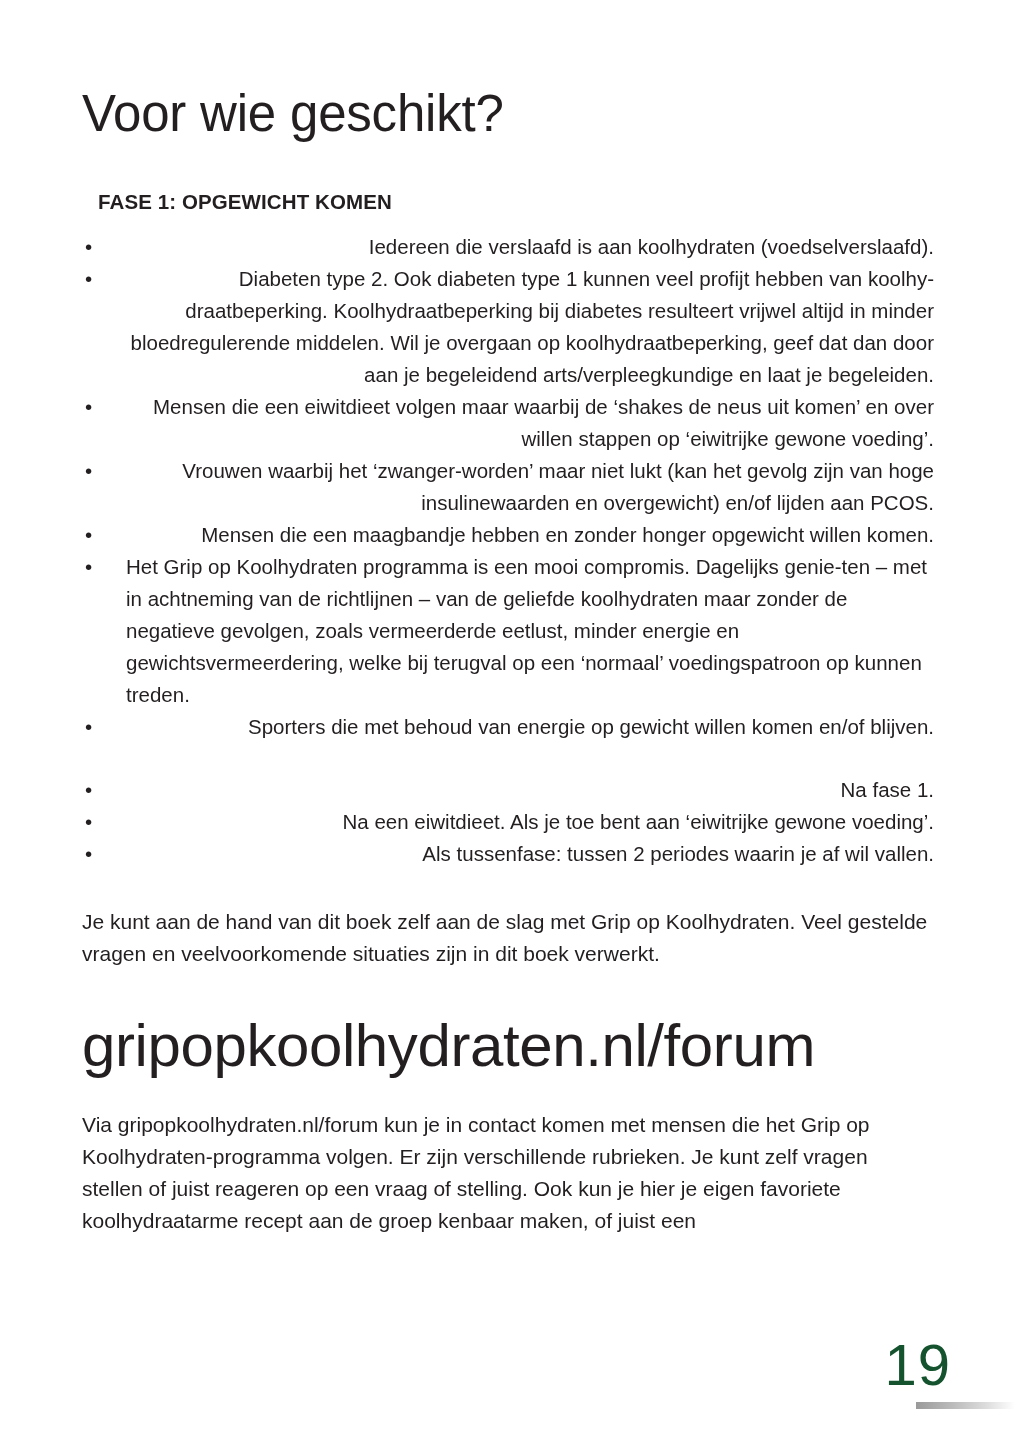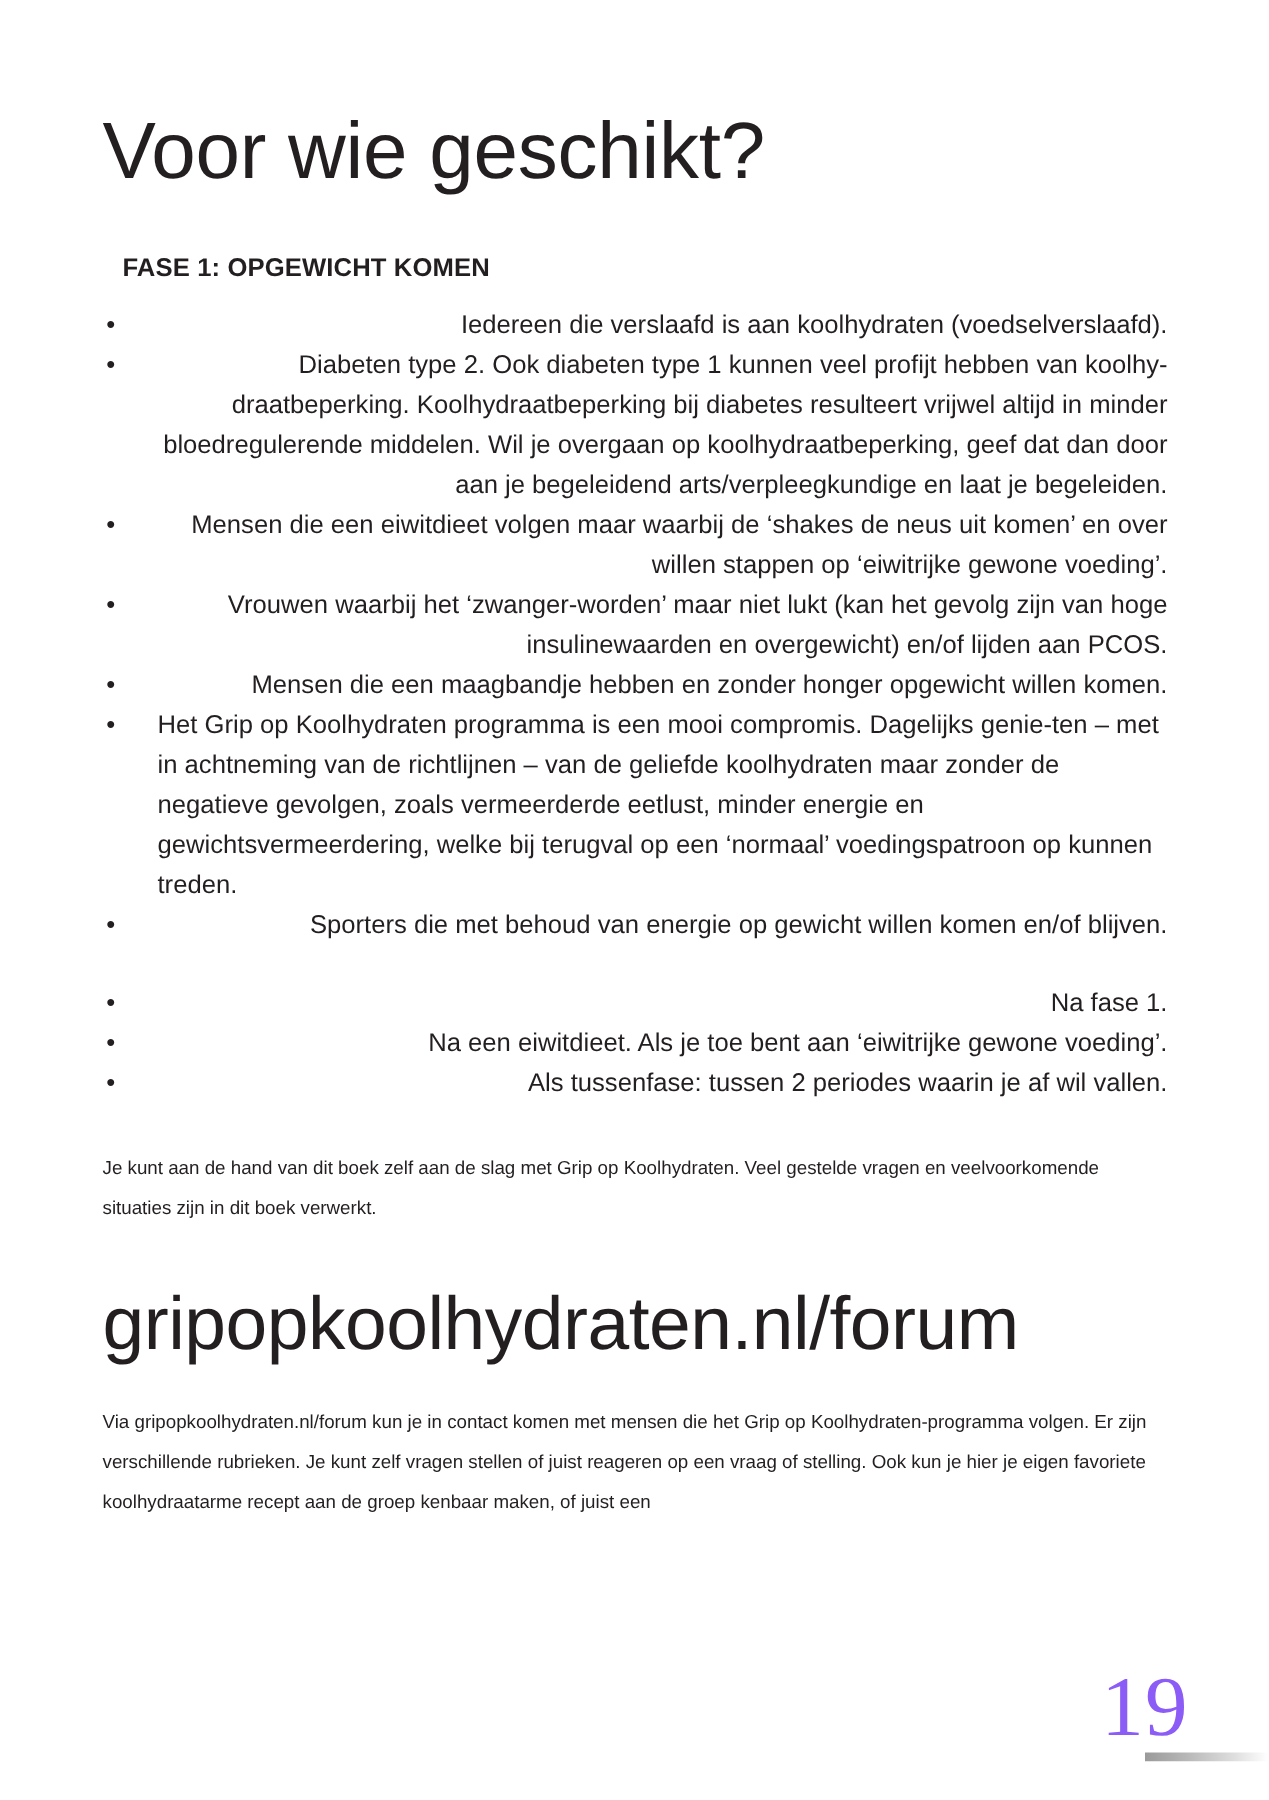--- a/index.html
+++ b/index.html
@@ -27,21 +27,21 @@
 
   .content {
     position: absolute;
     left: 82px;
     top: 88px;
     width: 852px;
   }
 
   
   .page-title {
-    font-size: 64px;
+    font-size: 51px;
     font-weight: 400;
     letter-spacing: -0.2px;
     line-height: 1.0;
     color: #231f20;
     margin: 0 0 0 0;
     font-family: "Liberation Sans", sans-serif;
   }
 
   
   .section-heading {
@@ -81,21 +81,21 @@
     width: 14px;
     font-size: 20.5px;
     line-height: 32px;
     color: #231f20;
   }
   .li-body { display: block; text-align: right; }
   .li-extra { display: block; }
 
   
   .para {
-    font-size: 15px;
+    font-size: 21px;
     line-height: 32px;
     color: #231f20;
     margin: 0;
   }
 
   
   .url-heading {
     font-size: 60px;
     font-weight: 400;
     letter-spacing: -0.4px;
@@ -116,26 +116,26 @@
     position: absolute;
     right: 0px;
     bottom: 0px;
     width: 200px;
     height: 120px;
   }
   .folio {
     position: absolute;
     right: 64px;
     bottom: 46px;
-    font-size: 68px;
+    font-size: 58px;
     line-height: 58px;
     font-weight: 400;
-    color: #8b5cf6;
+    color: #14532d;
     letter-spacing: 1px;
-    font-family: Liberation Serif, serif;
+    font-family: Liberation Sans, sans-serif;
   }
   .folio-rule {
     position: absolute;
     left: 916px;
     bottom: 31px;
     width: 99px;
     height: 7px;
     background: linear-gradient(to right, #9a9a9a 0%, #b9b9b9 35%, #dedede 72%, #ffffff 100%);
   }
 </style>

